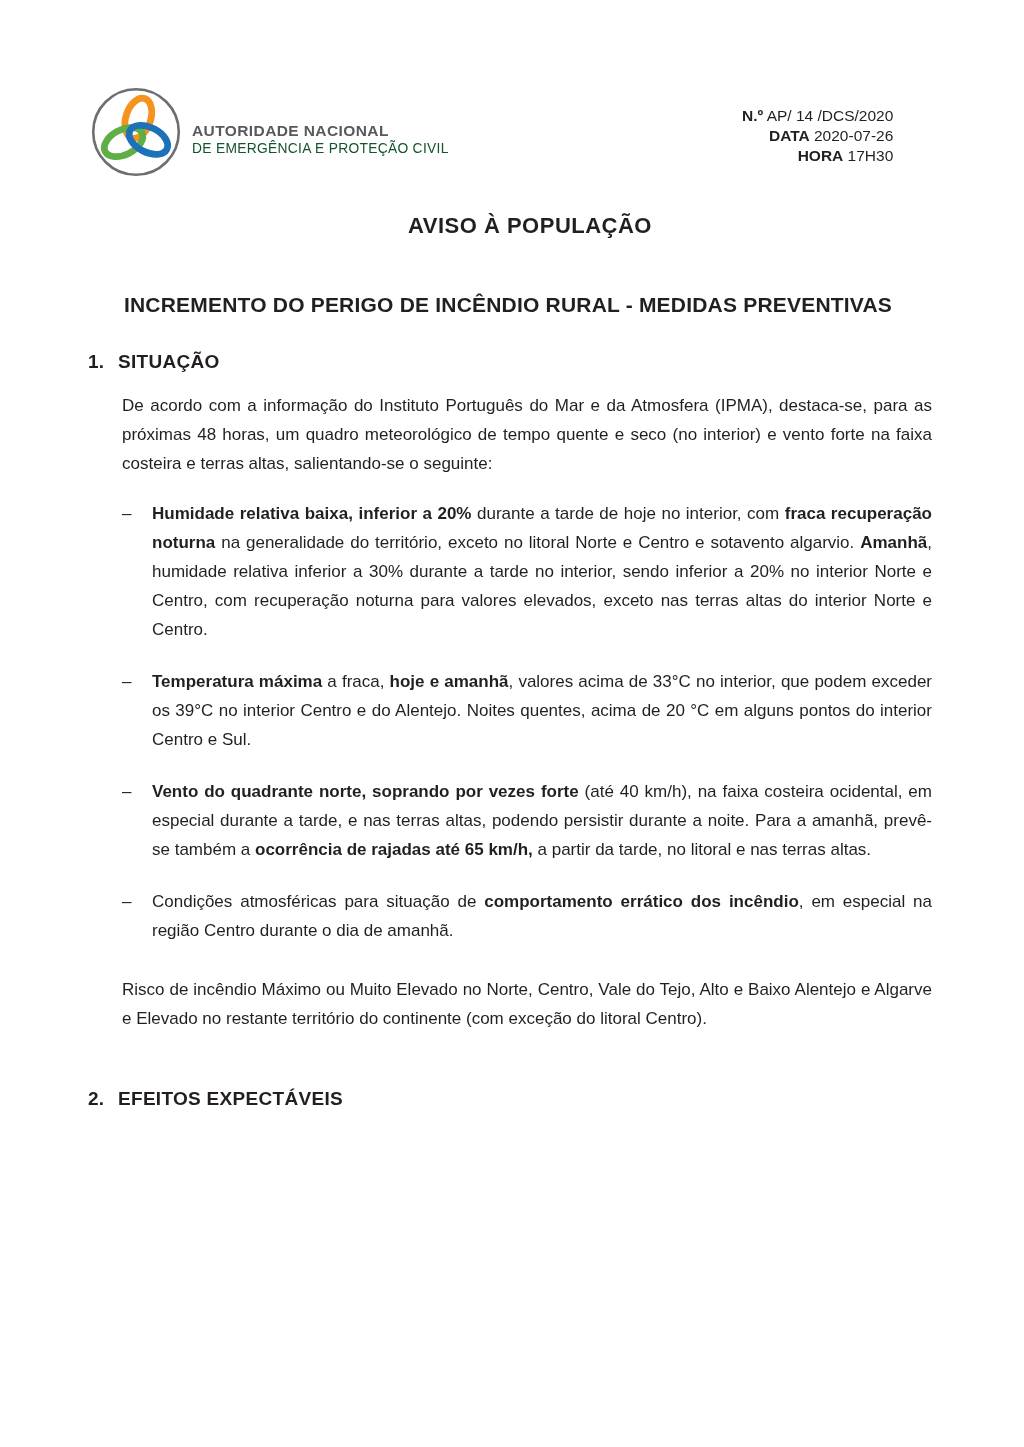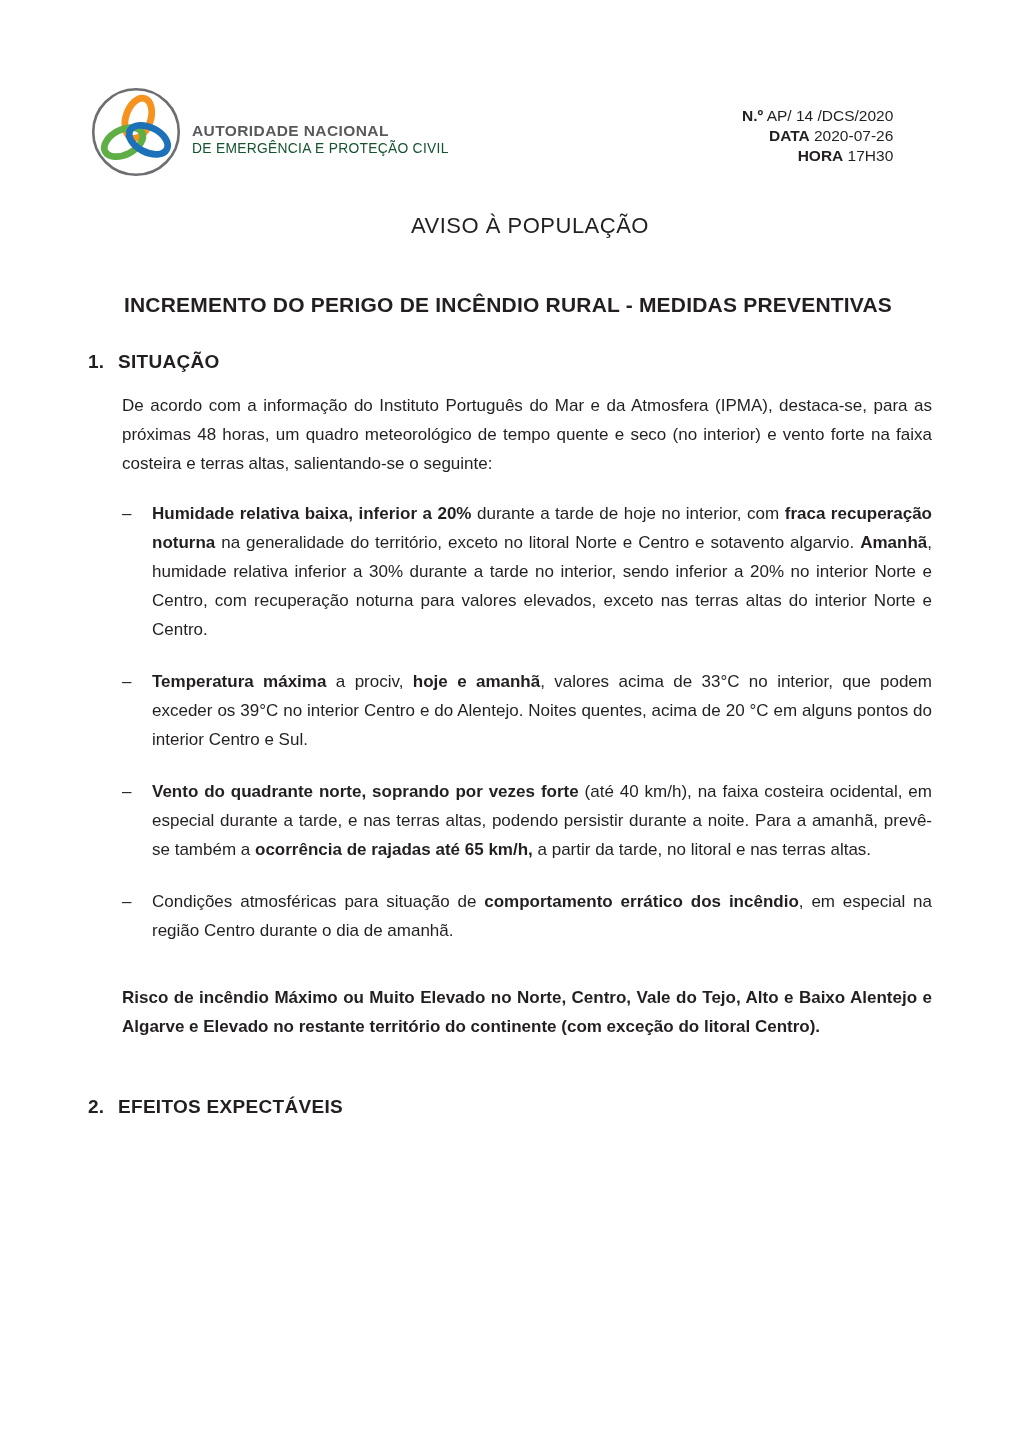--- a/index.html
+++ b/index.html
@@ -43,21 +43,21 @@
     text-align: right;
   }
   .doc-meta .row { display: block; }
   .doc-meta .lbl { font-weight: bold; }
 
   
   .title-main {
     position: absolute;
     top: 213px; left: 0; right: 0;
     text-align: center;
-    font-size: 22px; font-weight: normal;
+    font-size: 22px; font-weight: bold;
     letter-spacing: 0.5px;
     padding-left: 36px;
   }
   .title-sub {
     position: absolute;
     top: 293px; left: 0; right: 8px;
     text-align: center;
     font-size: 21px; font-weight: bold;
     letter-spacing: 0.2px;
   }
@@ -92,21 +92,21 @@
     list-style: none;
     margin-top: 21px;
   }
   .bullets li {
     display: flex;
     margin-bottom: 23px;
   }
   .bullets .marker { width: 30px; flex: 0 0 30px; }
   .bullets .btext { flex: 1; text-align: justify; }
 
-  .closing { margin-top: 38px; font-weight: bold; }
+  .closing { margin-top: 30px; }
 
   .sec2-heading { margin-top: 54px; }
   .sec2-para {
     margin-top: 13px;
     font-weight: bold;
     text-align: justify;
   }
   .b { font-weight: bold; }
 
   
@@ -188,21 +188,21 @@
 
     <p class="para indent">De acordo com a informação do Instituto Português do Mar e da Atmosfera (IPMA), destaca-se, para as próximas 48 horas, um quadro meteorológico de tempo quente e seco (no interior) e vento forte na faixa costeira e terras altas, salientando-se o seguinte:</p>
 
     <ul class="bullets indent">
       <li>
         <span class="marker">–</span>
         <span class="btext"><span class="b">Humidade relativa baixa, inferior a 20%</span><span> durante a tarde de hoje no interior, com </span><span class="b">fraca recuperação noturna</span><span> na generalidade do território, exceto no litoral Norte e Centro e sotavento algarvio. </span><span class="b">Amanhã</span><span>, humidade relativa inferior a 30% durante a tarde no interior, sendo inferior a 20% no interior Norte e Centro, com recuperação noturna para valores elevados, exceto nas terras altas do interior Norte e Centro.</span></span>
       </li>
       <li>
         <span class="marker">–</span>
-        <span class="btext"><span class="b">Temperatura máxima</span><span> a prociv, </span><span class="b">hoje e amanhã</span><span>, valores acima de 33°C no interior, que podem exceder os 39°C no interior Centro e do Alentejo. Noites quentes, acima de 20 °C em alguns pontos do interior Centro e Sul.</span></span>
+        <span class="btext"><span class="b">Temperatura máxima</span><span> a fraca, </span><span class="b">hoje e amanhã</span><span>, valores acima de 33°C no interior, que podem exceder os 39°C no interior Centro e do Alentejo. Noites quentes, acima de 20 °C em alguns pontos do interior Centro e Sul.</span></span>
       </li>
       <li>
         <span class="marker">–</span>
         <span class="btext"><span class="b">Vento do quadrante norte, soprando por vezes forte</span><span> (até 40 km/h), na faixa costeira ocidental, em especial durante a tarde, e nas terras altas, podendo persistir durante a noite. Para a amanhã, prevê-se também a </span><span class="b">ocorrência de rajadas até 65 km/h,</span><span> a partir da tarde, no litoral e nas terras altas.</span></span>
       </li>
       <li>
         <span class="marker">–</span>
         <span class="btext"><span>Condições atmosféricas para situação de </span><span class="b">comportamento errático dos incêndio</span><span>, em especial na região Centro durante o dia de amanhã.</span></span>
       </li>
     </ul>

